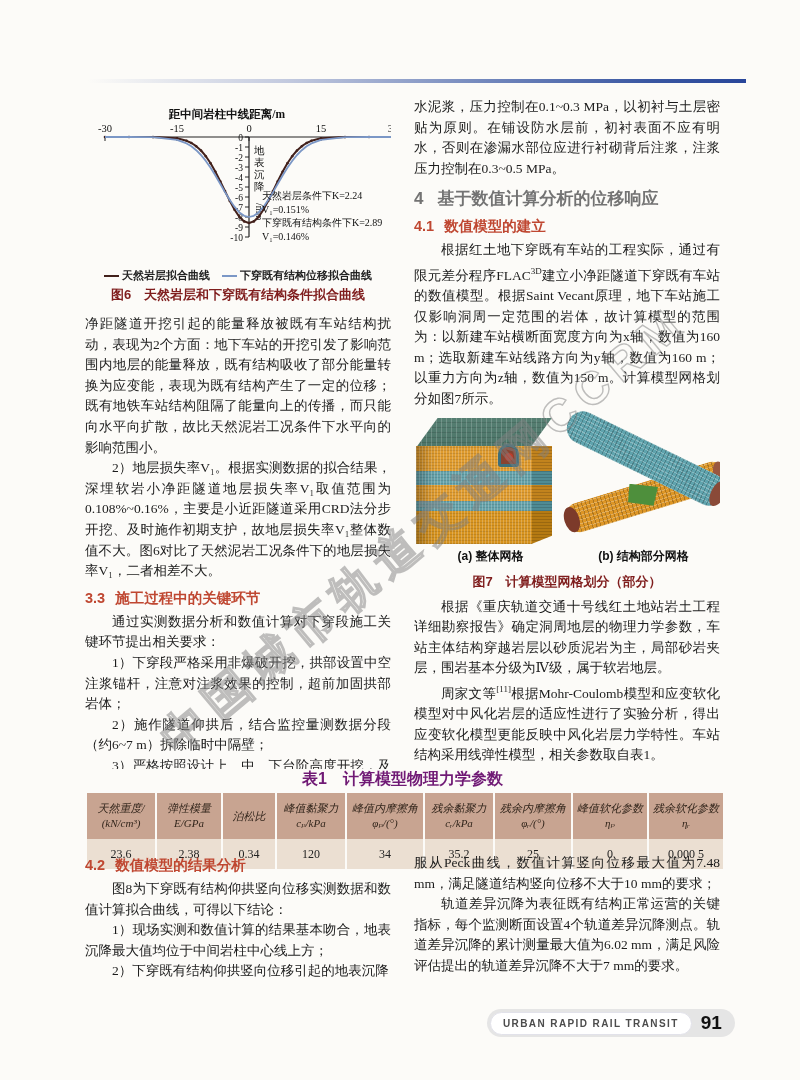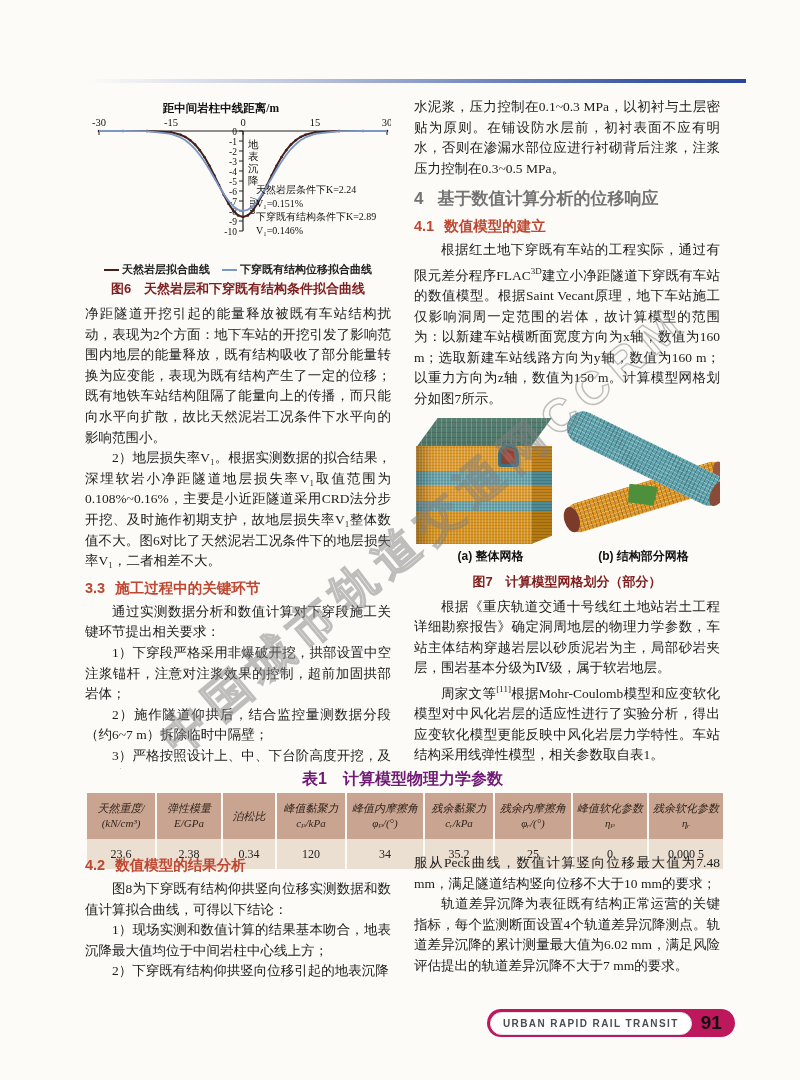--- a/index.html
+++ b/index.html
@@ -79,39 +79,39 @@
   .fig7-subcaps span{flex:1;text-align:center;}
   
   #table-region{position:absolute;left:85px;top:769px;width:635px;}
   .tbl-title{text-align:center;font-weight:700;font-size:16px;margin:0 0 3px;
              font-family:"Liberation Sans","DejaVu Sans",sans-serif;color:#701a75;}
   table.params{width:100%;border-collapse:separate;border-spacing:2px 0;table-layout:fixed;}
   table.params thead td{background:#c8a491;color:#33261c;text-align:center;vertical-align:middle;
              font-size:11px;line-height:1.35;height:42px;padding:2px 1px;font-style:italic;}
   table.params tbody td{background:#ebdfd2;color:#222;text-align:center;font-size:12px;padding:8px 1px 7px;}
   
-  .footer-pill{position:absolute;left:487px;top:1009px;height:28px;background:#be185d;border-radius:14px;
+  .footer-pill{position:absolute;left:487px;top:1009px;height:28px;background:#e5e5e5;border-radius:14px;
                display:flex;align-items:center;padding:0 2px 0 3px;z-index:10;}
   .footer-inner{background:#fff;border:1px solid #e2e2ea;border-radius:12px;height:21px;display:flex;align-items:center;
                 padding:0 12px;font-family:"Liberation Sans","DejaVu Sans",sans-serif;
                 font-size:10px;letter-spacing:1.4px;color:#4c4c4c;font-weight:600;white-space:nowrap;}
   .footer-page{padding:0 11px 0 9px;font-family:"Liberation Sans","DejaVu Sans",sans-serif;
                font-weight:700;font-size:19px;color:#111;}
   sup{font-size:9px;}
 </style>
 </head>
 <body>
 
 <div class="page">
 
   <div class="topbar"></div>
   <div class="watermark">中国城市轨道交通网CCRM</div>
 
   <div class="col bodytext" id="left-a">
-    <figure class="fig6" style="margin:4px;">
+    <figure class="fig6" style="margin:10px;">
       <div id="chart-slot"><svg viewBox="0 0 306 160" width="306" height="160">
             <text x="132" y="11" text-anchor="middle" font-size="11.5" font-weight="bold" fill="#111">距中间岩柱中线距离/m</text>
             <line x1="10" y1="30" x2="10" y2="34" stroke="#222" stroke-width="1"></line>
             <text x="10" y="25" text-anchor="middle" font-size="10.5" fill="#111">-30</text>
             <line x1="82" y1="30" x2="82" y2="34" stroke="#222" stroke-width="1"></line>
             <text x="82" y="25" text-anchor="middle" font-size="10.5" fill="#111">-15</text>
             <line x1="154" y1="30" x2="154" y2="34" stroke="#222" stroke-width="1"></line>
             <text x="154" y="25" text-anchor="middle" font-size="10.5" fill="#111">0</text>
             <line x1="226" y1="30" x2="226" y2="34" stroke="#222" stroke-width="1"></line>
             <text x="226" y="25" text-anchor="middle" font-size="10.5" fill="#111">15</text>

